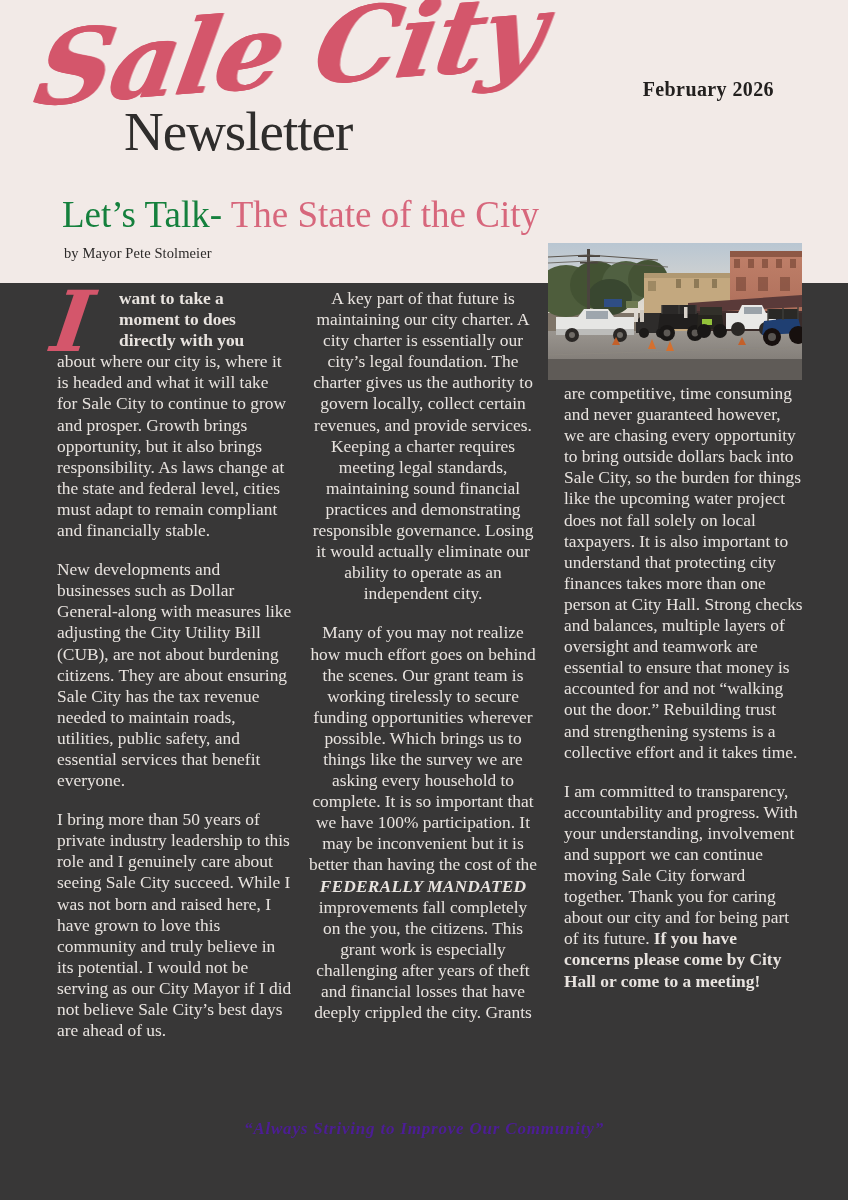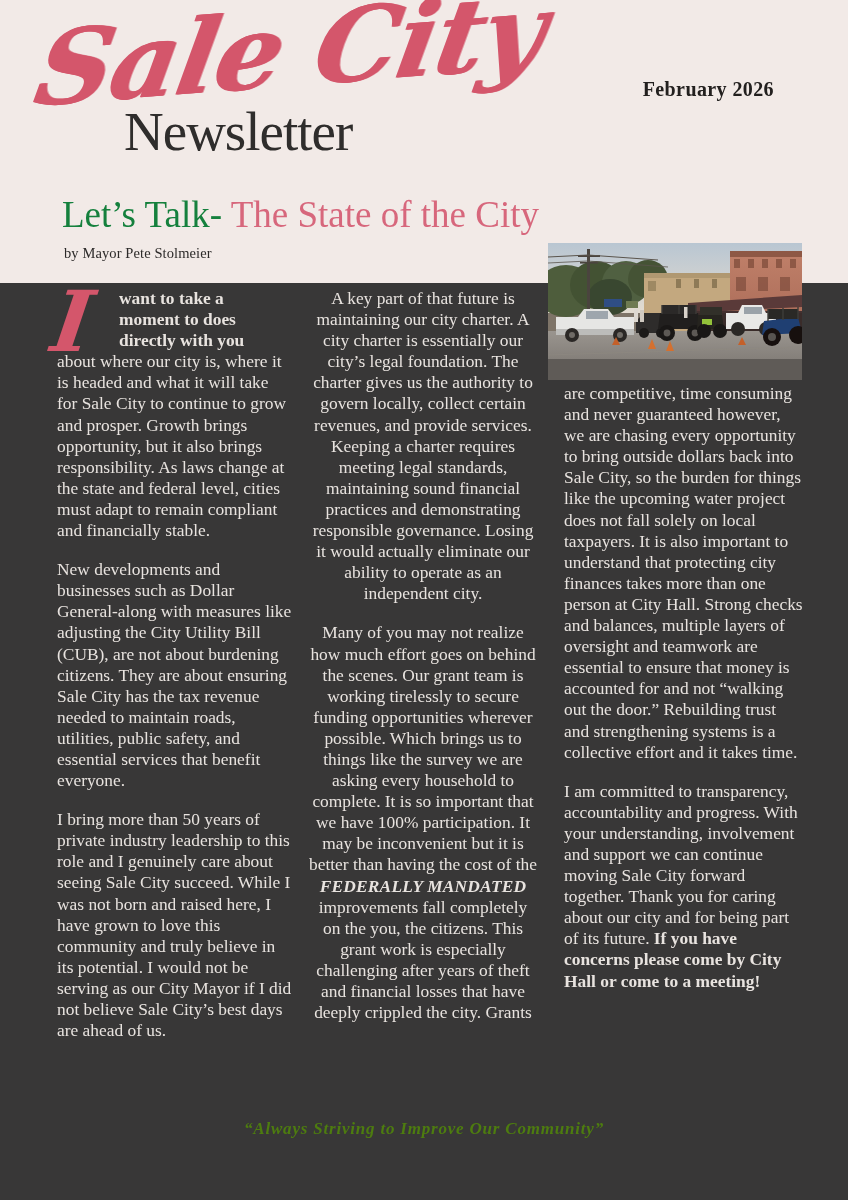--- a/index.html
+++ b/index.html
@@ -185,21 +185,21 @@
   .strong-close {
     font-weight: bold;
   }
 
   .tagline {
     position: absolute;
     left: 0;
     top: 1119px;
     width: 848px;
     text-align: center;
-    color: #4d7c0f;
+    color: #4c1d95;
     font-style: italic;
     font-weight: bold;
     font-size: 17px;
     letter-spacing: .8px;
     z-index: 7;
   }
 </style>
 </head>
 <body>
 

